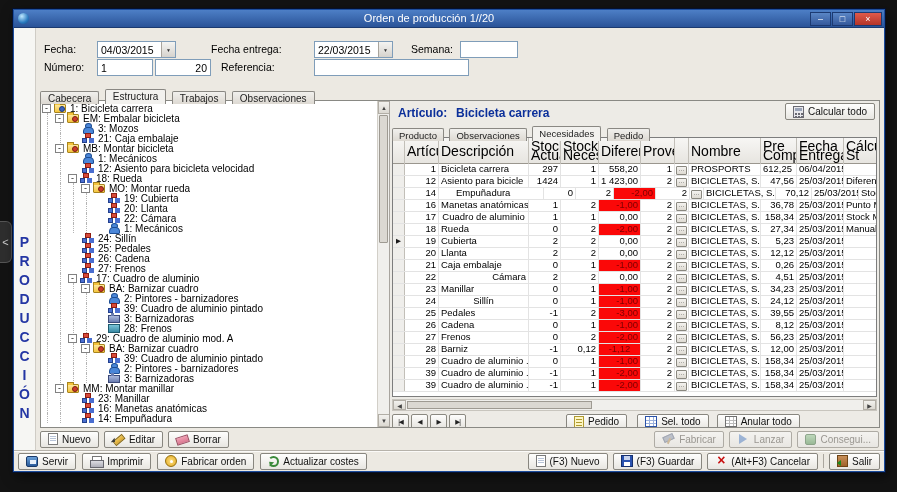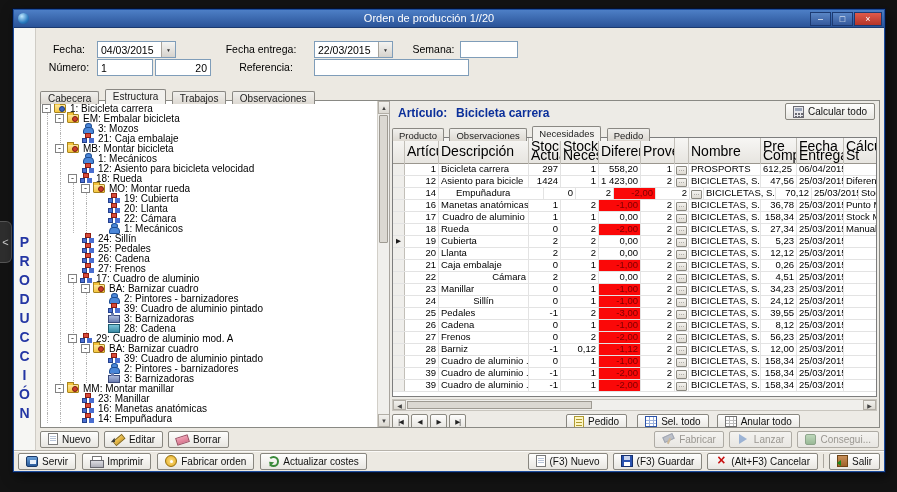--- a/index.html
+++ b/index.html
@@ -17,21 +17,21 @@
   .win-btns{margin-left:auto;display:flex;gap:1px}
   .wb{width:21px;height:14px;background:linear-gradient(#5a86c6,#35599c);border:1px solid #1c3a72;color:#fff;font-size:9px;line-height:12px;text-align:center;cursor:pointer}
   .wb-close{background:linear-gradient(#e05a4a,#b3352a);width:28px}
 
   
   .prod-band{position:absolute;left:0;top:18px;width:22px;height:422px;background:#f6f6f3;border-right:1px solid #cfccc5}
   .prod-label{position:absolute;left:0;top:205px;width:21px;text-align:center;font-weight:bold;color:#2436a4;font-size:14px;line-height:19px;white-space:pre-line}
 
   
   .form-area{position:absolute;left:22px;top:18px;right:0;height:59px}
-  .flabel{position:absolute;font-size:10.5px;text-align:center;line-height:17px;white-space:nowrap}
+  .flabel{position:absolute;font-size:10.5px;text-align:left;line-height:17px;white-space:nowrap}
   .tinput,.combo{position:absolute;height:17px;background:#fff;border:1px solid #7f9db9;font-size:10.5px;font-family:inherit}
   .tinput{padding:0 3px}
   .combo{display:flex;align-items:center;cursor:pointer}
   .combo-text{flex:1;padding:0 3px;white-space:nowrap;overflow:hidden}
   .combo-arrow{width:14px;height:15px;flex:none;background:linear-gradient(#f4f4f2,#d6d3cd);border-left:1px solid #a8a49c;font-size:5px;display:flex;align-items:center;justify-content:center;color:#333}
 
   
   .main-tabs{position:absolute;left:26px;top:76px;height:15px;z-index:3}
   .sub-tabs{position:absolute;left:2px;top:22px;height:15px;z-index:3}
   .tab{display:inline-block;padding:0 7px;font-size:10px;height:13px;line-height:13px;background:linear-gradient(#f1f0ed,#ddd9d2);border:1px solid #8a8883;border-bottom:none;border-radius:2px 2px 0 0;margin-right:1px;color:#222;cursor:pointer;vertical-align:bottom}
@@ -373,21 +373,21 @@
             <span class="ti ti-machine"></span>
             <span class="tlabel">3: Barnizadoras</span>
           </div>
           <div class="tree-row">
             <span class="guide"></span>
             <span class="guide"></span>
             <span class="guide"></span>
             <span class="guide"></span>
             <span class="expander ph"></span>
             <span class="ti ti-material"></span>
-            <span class="tlabel">28: Cadena</span>
+            <span class="tlabel">28: Frenos</span>
           </div>
           <div class="tree-row">
             <span class="guide"></span>
             <span class="guide"></span>
             <span class="expander">-</span>
             <span class="ti ti-part"></span>
             <span class="tlabel">29: Cuadro de aluminio mod. A</span>
           </div>
           <div class="tree-row">
             <span class="guide"></span>
@@ -703,21 +703,21 @@
               <div class="g-cell" style="width: 36px; text-align: right;">56,23</div>
               <div class="g-cell" style="width: 47px; text-align: left;">25/03/2015</div>
               <div class="g-cell" style="width: 56px; text-align: left;"></div>
             </div>
             <div class="g-row">
               <div class="g-cell g-sel"></div>
               <div class="g-cell" style="width: 34px; text-align: right;">28</div>
               <div class="g-cell" style="width: 90px; text-align: left;">Barniz</div>
               <div class="g-cell" style="width: 32px; text-align: right;">-1</div>
               <div class="g-cell" style="width: 38px; text-align: right;">0,12</div>
-              <div class="g-cell neg" style="width: 42px; text-align: right;">-1,12</div>
+              <div class="g-cell neg" style="width: 42px; text-align: center;">-1,12</div>
               <div class="g-cell" style="width: 34px; text-align: right;">2</div>
               <div class="g-cell" style="width: 14px; text-align: center; padding: 0px;"><span class="mini-btn">···</span></div>
               <div class="g-cell" style="width: 72px; text-align: left;">BICICLETAS, S.A.</div>
               <div class="g-cell" style="width: 36px; text-align: right;">12,00</div>
               <div class="g-cell" style="width: 47px; text-align: left;">25/03/2015</div>
               <div class="g-cell" style="width: 56px; text-align: left;"></div>
             </div>
             <div class="g-row">
               <div class="g-cell g-sel"></div>
               <div class="g-cell" style="width: 34px; text-align: right;">29</div>

